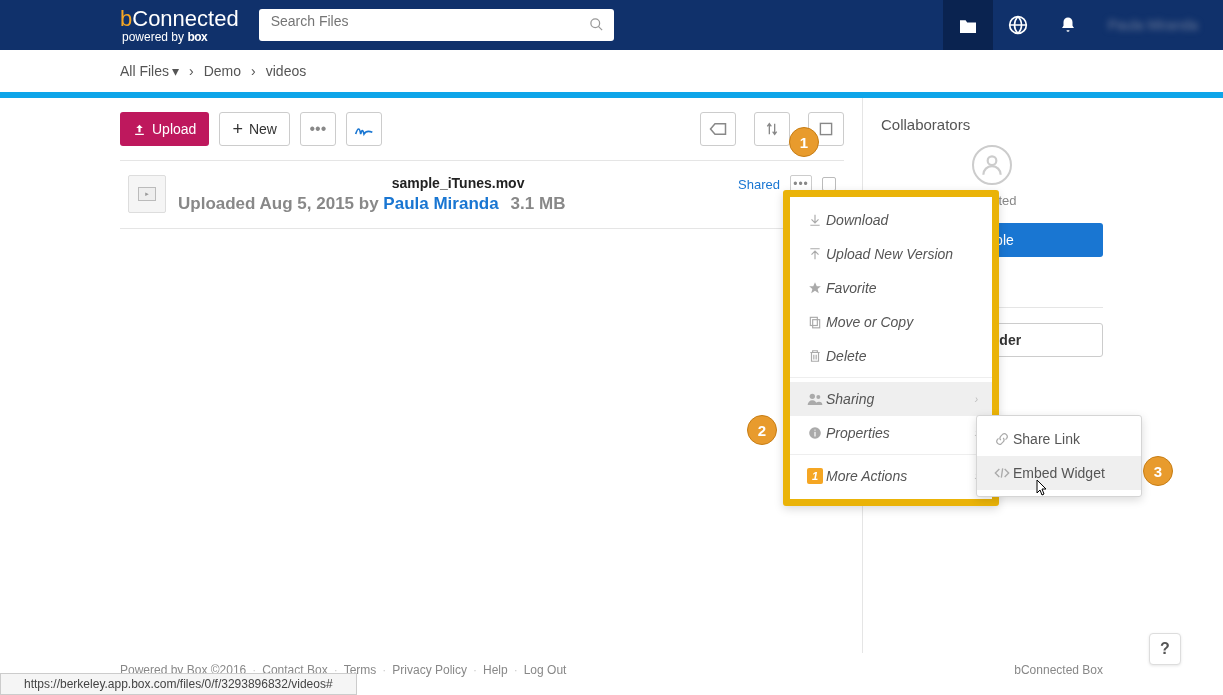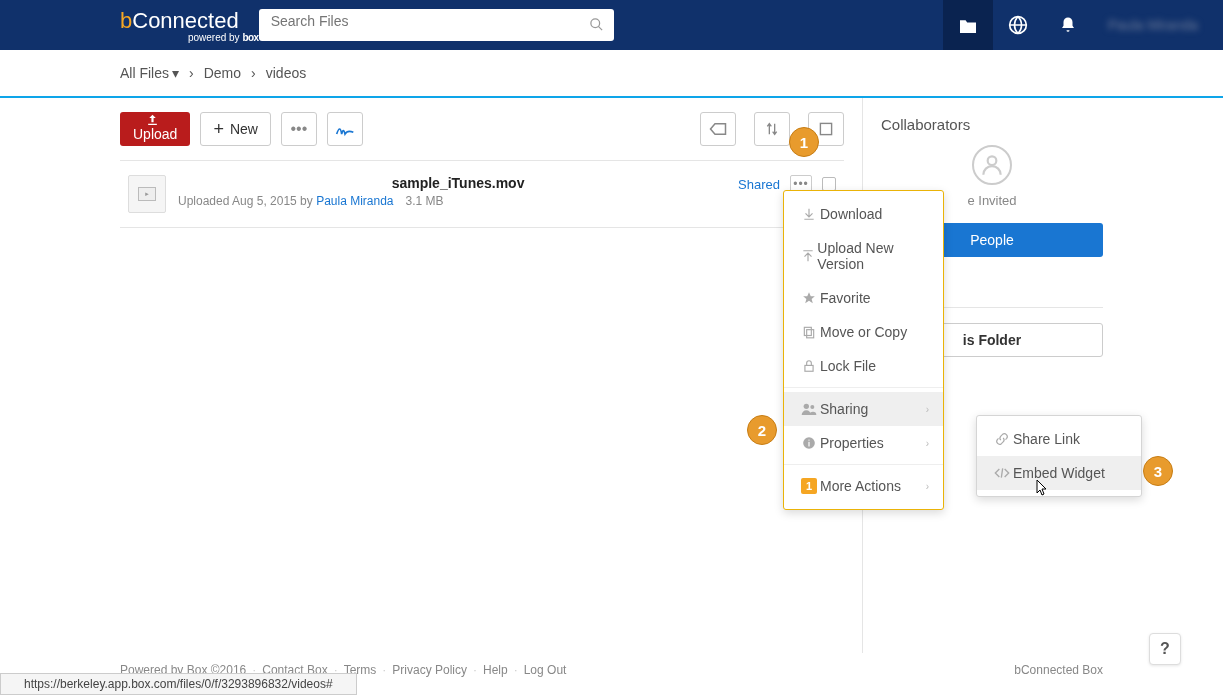--- a/index.html
+++ b/index.html
@@ -2,71 +2,71 @@
 <html><head>
 <meta charset="utf-8">
 <style>
 * { margin: 0; padding: 0; box-sizing: border-box; font-family: -apple-system, BlinkMacSystemFont, "Segoe UI", Helvetica, Arial, sans-serif; }
 body { background: #fff; width: 1223px; height: 695px; position: relative; overflow: hidden; }
 
 .topbar { background: #10316b; height: 50px; display: flex; align-items: center; padding: 0 0 0 120px; }
 .logo { display: flex; align-items: baseline; color: #fff; margin-right: 20px; }
 .logo-b { color: #f5a623; font-size: 22px; font-weight: 400; }
 .logo-text { color: #fff; font-size: 22px; font-weight: 300; }
-.logo-sub { color: #fff; font-size: 10px; margin-left: 2px; margin-top: -2px; text-align: right; }
+.logo-sub { color: #fff; font-size: 12px; margin-left: 2px; margin-top: -2px; text-align: left; }
 .logo-box { font-weight: bold; letter-spacing: -0.5px; }
 
 .search-wrap { position: relative; width: 355px; }
 .search-input { width: 100%; height: 32px; border: none; border-radius: 3px; padding: 0 35px 8px 12px; font-size: 14px; background: #fff; color: #999; outline: none; }
 .search-icon { position: absolute; right: 10px; top: 8px; color: #999; }
 
 .topbar-right { margin-left: auto; display: flex; align-items: center; height: 100%; }
 .topbar-icon { width: 50px; height: 50px; display: flex; align-items: center; justify-content: center; color: #fff; cursor: pointer; }
 .topbar-icon.active { background: #0a2350; }
 .topbar-user { padding: 0 25px 0 15px; color: #6b7a99; height: 50px; display: flex; align-items: center; filter: blur(3px); font-size: 14px; }
 
-.breadcrumb-bar { height: 48px; border-bottom: 2px solid #0ea5e9; display: flex; align-items: center; padding: 4px 120px; }
+.breadcrumb-bar { height: 48px; border-bottom: 6px solid #0ea5e9; display: flex; align-items: center; padding: 4px 120px; }
 .breadcrumb-bar a, .breadcrumb-bar span { font-size: 14px; color: #555; text-decoration: none; }
 .breadcrumb-sep { color: #bbb; margin: 0 10px; font-size: 11px; }
 .breadcrumb-caret { font-size: 10px; color: #888; margin-left: 3px; }
 
 .content { display: flex; padding: 0 120px; }
 .main-col { flex: 1; padding-top: 14px; padding-right: 18px; border-right: 1px solid #e5e5e5; min-height: 555px; }
 .side-col { width: 240px; padding: 18px 0 0 18px; }
 
 .toolbar { display: flex; align-items: center; margin-bottom: 14px; }
 .btn { height: 34px; border-radius: 3px; display: inline-flex; align-items: center; padding: 0 12px; font-size: 14px; cursor: pointer; border: 1px solid transparent; }
-.btn-primary { background: #b91c1c; color: #fff; flex-direction: column; }
+.btn-primary { background: #be185d; color: #fff; }
 .btn-outline { background: #fff; border: 1px solid #ccc; color: #333; margin-left: 10px; }
 .btn-icon-only { width: 36px; padding: 0; justify-content: center; font-size: 16px; color: #888; }
 .btn-icon-only.sign { color: #1976d2; }
 .toolbar-right { margin-left: auto; display: flex; gap: 8px; }
 
 .file-row { border-top: 1px solid #e5e5e5; border-bottom: 1px solid #e5e5e5; padding: 14px 8px; display: flex; align-items: flex-start; }
 .file-thumb { width: 38px; height: 38px; background: #f5f5f5; border: 1px solid #ddd; border-radius: 2px; display: flex; align-items: center; justify-content: center; margin-right: 12px; font-size: 10px; color: #aaa; }
 .file-thumb-inner { width: 18px; height: 14px; border: 1px solid #bbb; background: #eee; display: flex; align-items: center; justify-content: center; }
 .file-thumb-inner::before { content: "▸"; font-size: 7px; color: #999; }
 .file-info { flex: 1; }
 .file-name { font-weight: bold; font-size: 14px; color: #222; text-align: center; }
-.file-meta { font-size: 12px; color: #888; margin-top: 3px; }
+.file-meta { font-size: 17px; color: #888; margin-top: 3px; font-weight: bold; }
 .file-meta a { color: #1976d2; text-decoration: none; }
 .file-size { margin-left: 12px; }
 .file-actions { display: flex; align-items: center; gap: 10px; }
 .shared-link { color: #1976d2; font-size: 13px; text-decoration: none; }
 .ellipsis-btn { width: 22px; height: 18px; border: 1px solid #ccc; border-radius: 2px; display: flex; align-items: center; justify-content: center; font-size: 12px; color: #888; cursor: pointer; letter-spacing: 1px; }
 .checkbox { width: 14px; height: 14px; border: 1px solid #bbb; border-radius: 2px; }
 
 .side-heading { font-size: 15px; color: #555; margin-bottom: 12px; }
 .collab-avatar { width: 40px; height: 40px; border: 2px solid #ccc; border-radius: 50%; margin: 0 auto 8px; display: flex; align-items: center; justify-content: center; color: #ccc; }
 .collab-text { text-align: center; font-size: 13px; color: #888; margin-bottom: 15px; }
 .btn-people { width: 100%; background: #1976d2; color: #fff; justify-content: center; margin-bottom: 50px; }
 .btn-folder { width: 100%; background: #fff; border: 1px solid #ccc; color: #333; justify-content: center; font-weight: bold; }
 .side-divider { border-top: 1px solid #e5e5e5; margin: 0 0 15px 0; }
 
-.context-menu { position: absolute; top: 190px; left: 783px; width: 161px; background: #fff; border: 1px solid #eab308; border-radius: 3px; box-shadow: 0 3px 10px rgba(0,0,0,0.15); padding: 6px 0; }
+.context-menu { position: absolute; top: 190px; left: 783px; width: 216px; background: #fff; border: 7px solid #eab308; border-radius: 3px; box-shadow: 0 3px 10px rgba(0,0,0,0.15); padding: 6px 0; font-style: italic; }
 .menu-item { display: flex; align-items: center; padding: 9px 14px; font-size: 14px; color: #555; cursor: pointer; position: relative; }
 .menu-item.hover { background: #efefef; }
 .menu-item .micon { width: 22px; color: #aaa; font-size: 14px; display: flex; justify-content: center; }
 .menu-item .chev { margin-left: auto; color: #bbb; font-size: 10px; }
 .menu-item .badge { width: 16px; height: 16px; background: #f5a623; color: #fff; border-radius: 2px; font-size: 11px; font-weight: bold; display: flex; align-items: center; justify-content: center; }
 .menu-divider { height: 1px; background: #eee; margin: 4px 0; }
 
 .submenu { position: absolute; top: 415px; left: 976px; width: 166px; background: #fff; border: 1px solid #d5d5d5; border-radius: 3px; box-shadow: 0 3px 10px rgba(0,0,0,0.15); padding: 6px 0; }
 .submenu .menu-item.hover { background: #efefef; }
 
@@ -242,25 +242,24 @@
         <svg width="14" height="14" viewBox="0 0 24 24" fill="none" stroke="currentColor" stroke-width="2">
           <rect x="4" y="4" width="12" height="14"></rect>
           <rect x="8" y="8" width="12" height="14"></rect>
         </svg>
       </span>
     <span>Move or Copy</span>
   </div>
   <div class="menu-item">
     <span class="micon">
         <svg width="14" height="14" viewBox="0 0 24 24" fill="none" stroke="currentColor" stroke-width="2">
-          <rect x="5" y="11" width="14" height="10"></rect>
-          <path d="M8 11 V7 a4 4 0 0 1 8 0 v4"></path>
-        </svg>
-      </span>
-    <span>Lock File</span>
+          <path d="M4 6 h16 M8 6 V3 h8 v3 M6 6 v15 h12 V6 M10 10 v8 M14 10 v8"></path>
+        </svg>
+      </span>
+    <span>Delete</span>
   </div>
   <div class="menu-divider"></div>
   <div class="menu-item hover">
     <span class="micon">
         <svg width="16" height="14" viewBox="0 0 24 20" fill="currentColor">
           <circle cx="8" cy="6" r="4"></circle>
           <circle cx="17" cy="7" r="3"></circle>
           <path d="M1 19 a7 7 0 0 1 14 0 M13 19 a5 5 0 0 1 10 0"></path>
         </svg>
       </span>

